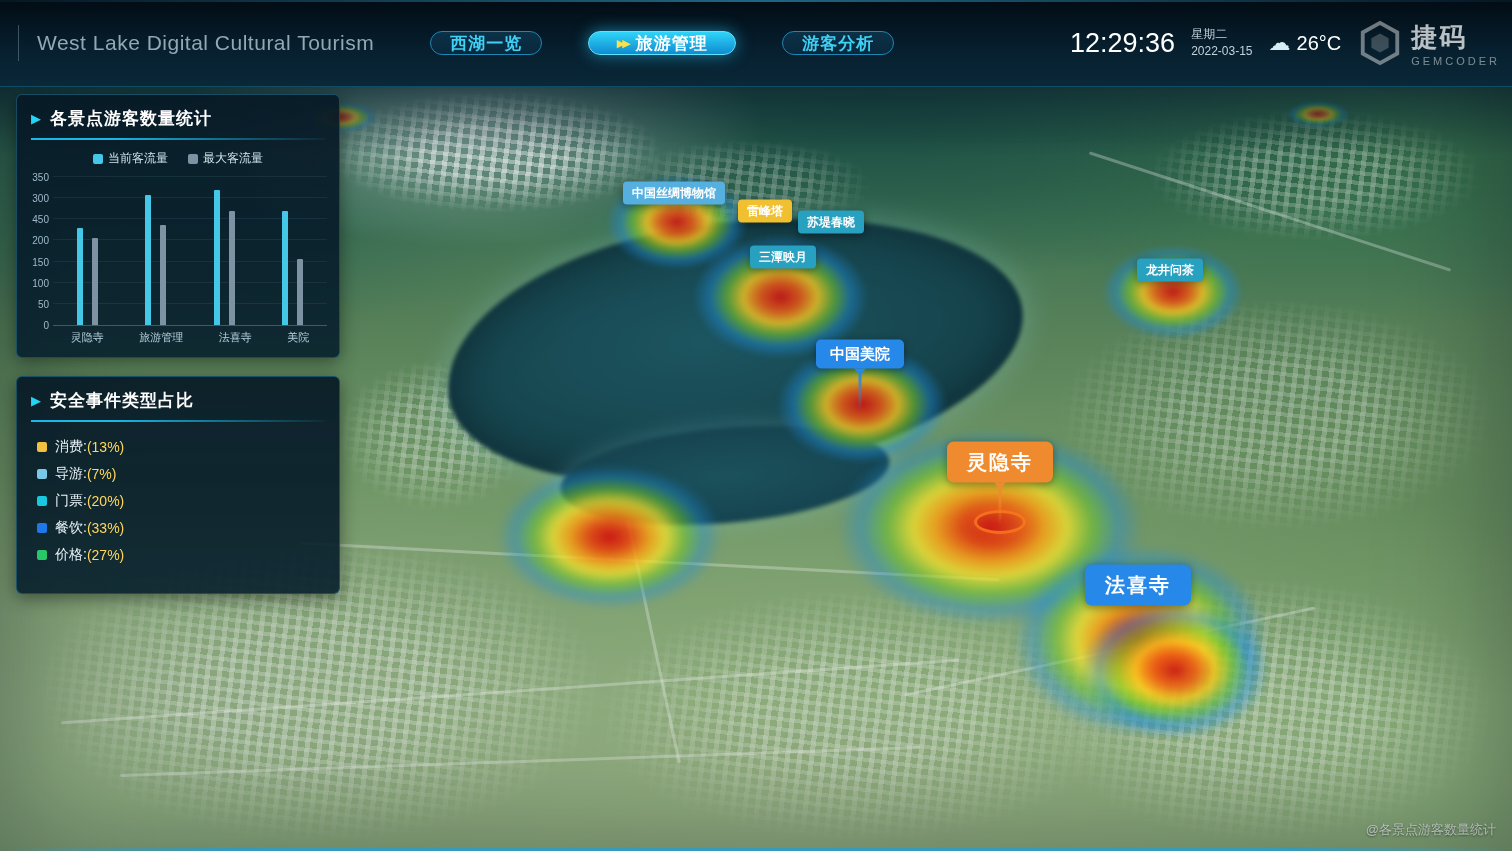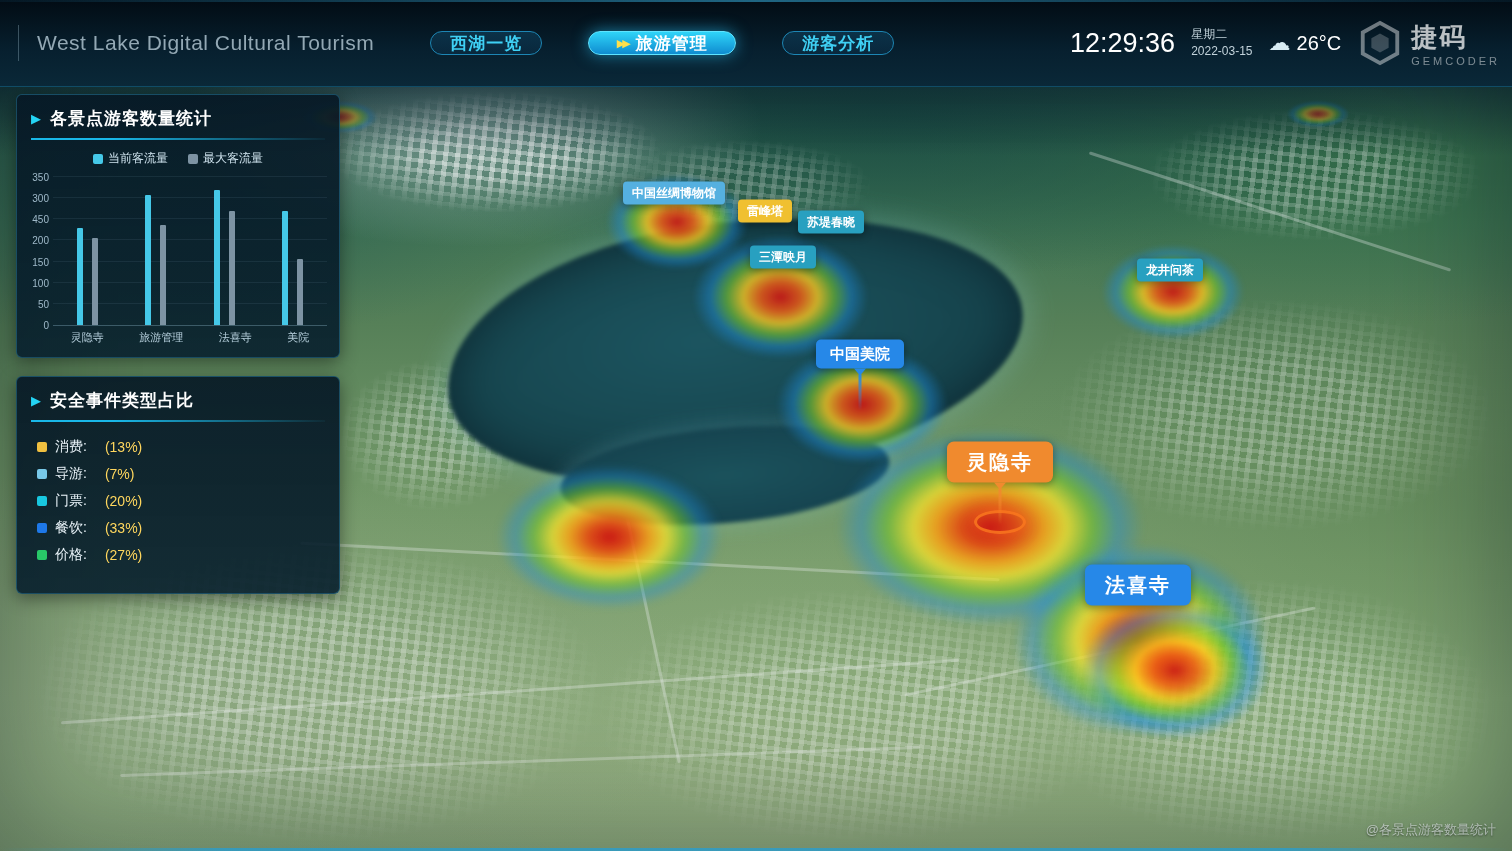--- a/index.html
+++ b/index.html
@@ -127,21 +127,21 @@
   .donut{position:relative;width:124px;height:124px;}
   .donut-ring{position:absolute;inset:0;border-radius:50%;}
   .donut-ring::after{content:"";position:absolute;inset:15px;background:#081f2e;border-radius:50%;}
   .donut-center{position:absolute;inset:0;display:flex;flex-direction:column;align-items:center;justify-content:center;z-index:2;}
   .donut-value{color:#fff;font-size:20px;font-weight:bold;}
   .donut-unit{font-size:11px;font-weight:normal;color:#cfe3ee;}
   .donut-sub{color:#8fb4c6;font-size:12px;margin-top:3px;}
   .donut-legend{flex:1;display:flex;flex-direction:column;gap:9px;font-size:14px;}
   .dl-row{display:flex;align-items:center;color:#e8f2f8;}
   .dl-swatch{width:10px;height:10px;border-radius:2px;margin-right:8px;flex:none;}
-  .dl-pct{color:#ffd75e;margin-left:18px;}
+  .dl-pct{color:#ffd75e;margin-left:0;}
 
   .watermark{position:absolute;right:16px;bottom:12px;color:rgba(235,240,245,.6);font-size:13px;z-index:6;
     text-shadow:0 1px 2px rgba(0,0,0,.5);}
   .bottom-line{position:absolute;left:0;right:0;bottom:0;height:3px;z-index:7;
     background:linear-gradient(90deg, rgba(20,120,180,0), rgba(30,160,220,.7) 15%, rgba(30,160,220,.7) 85%, rgba(20,120,180,0));}
 </style>
 </head>
 <body>
 
 <div class="screen">

